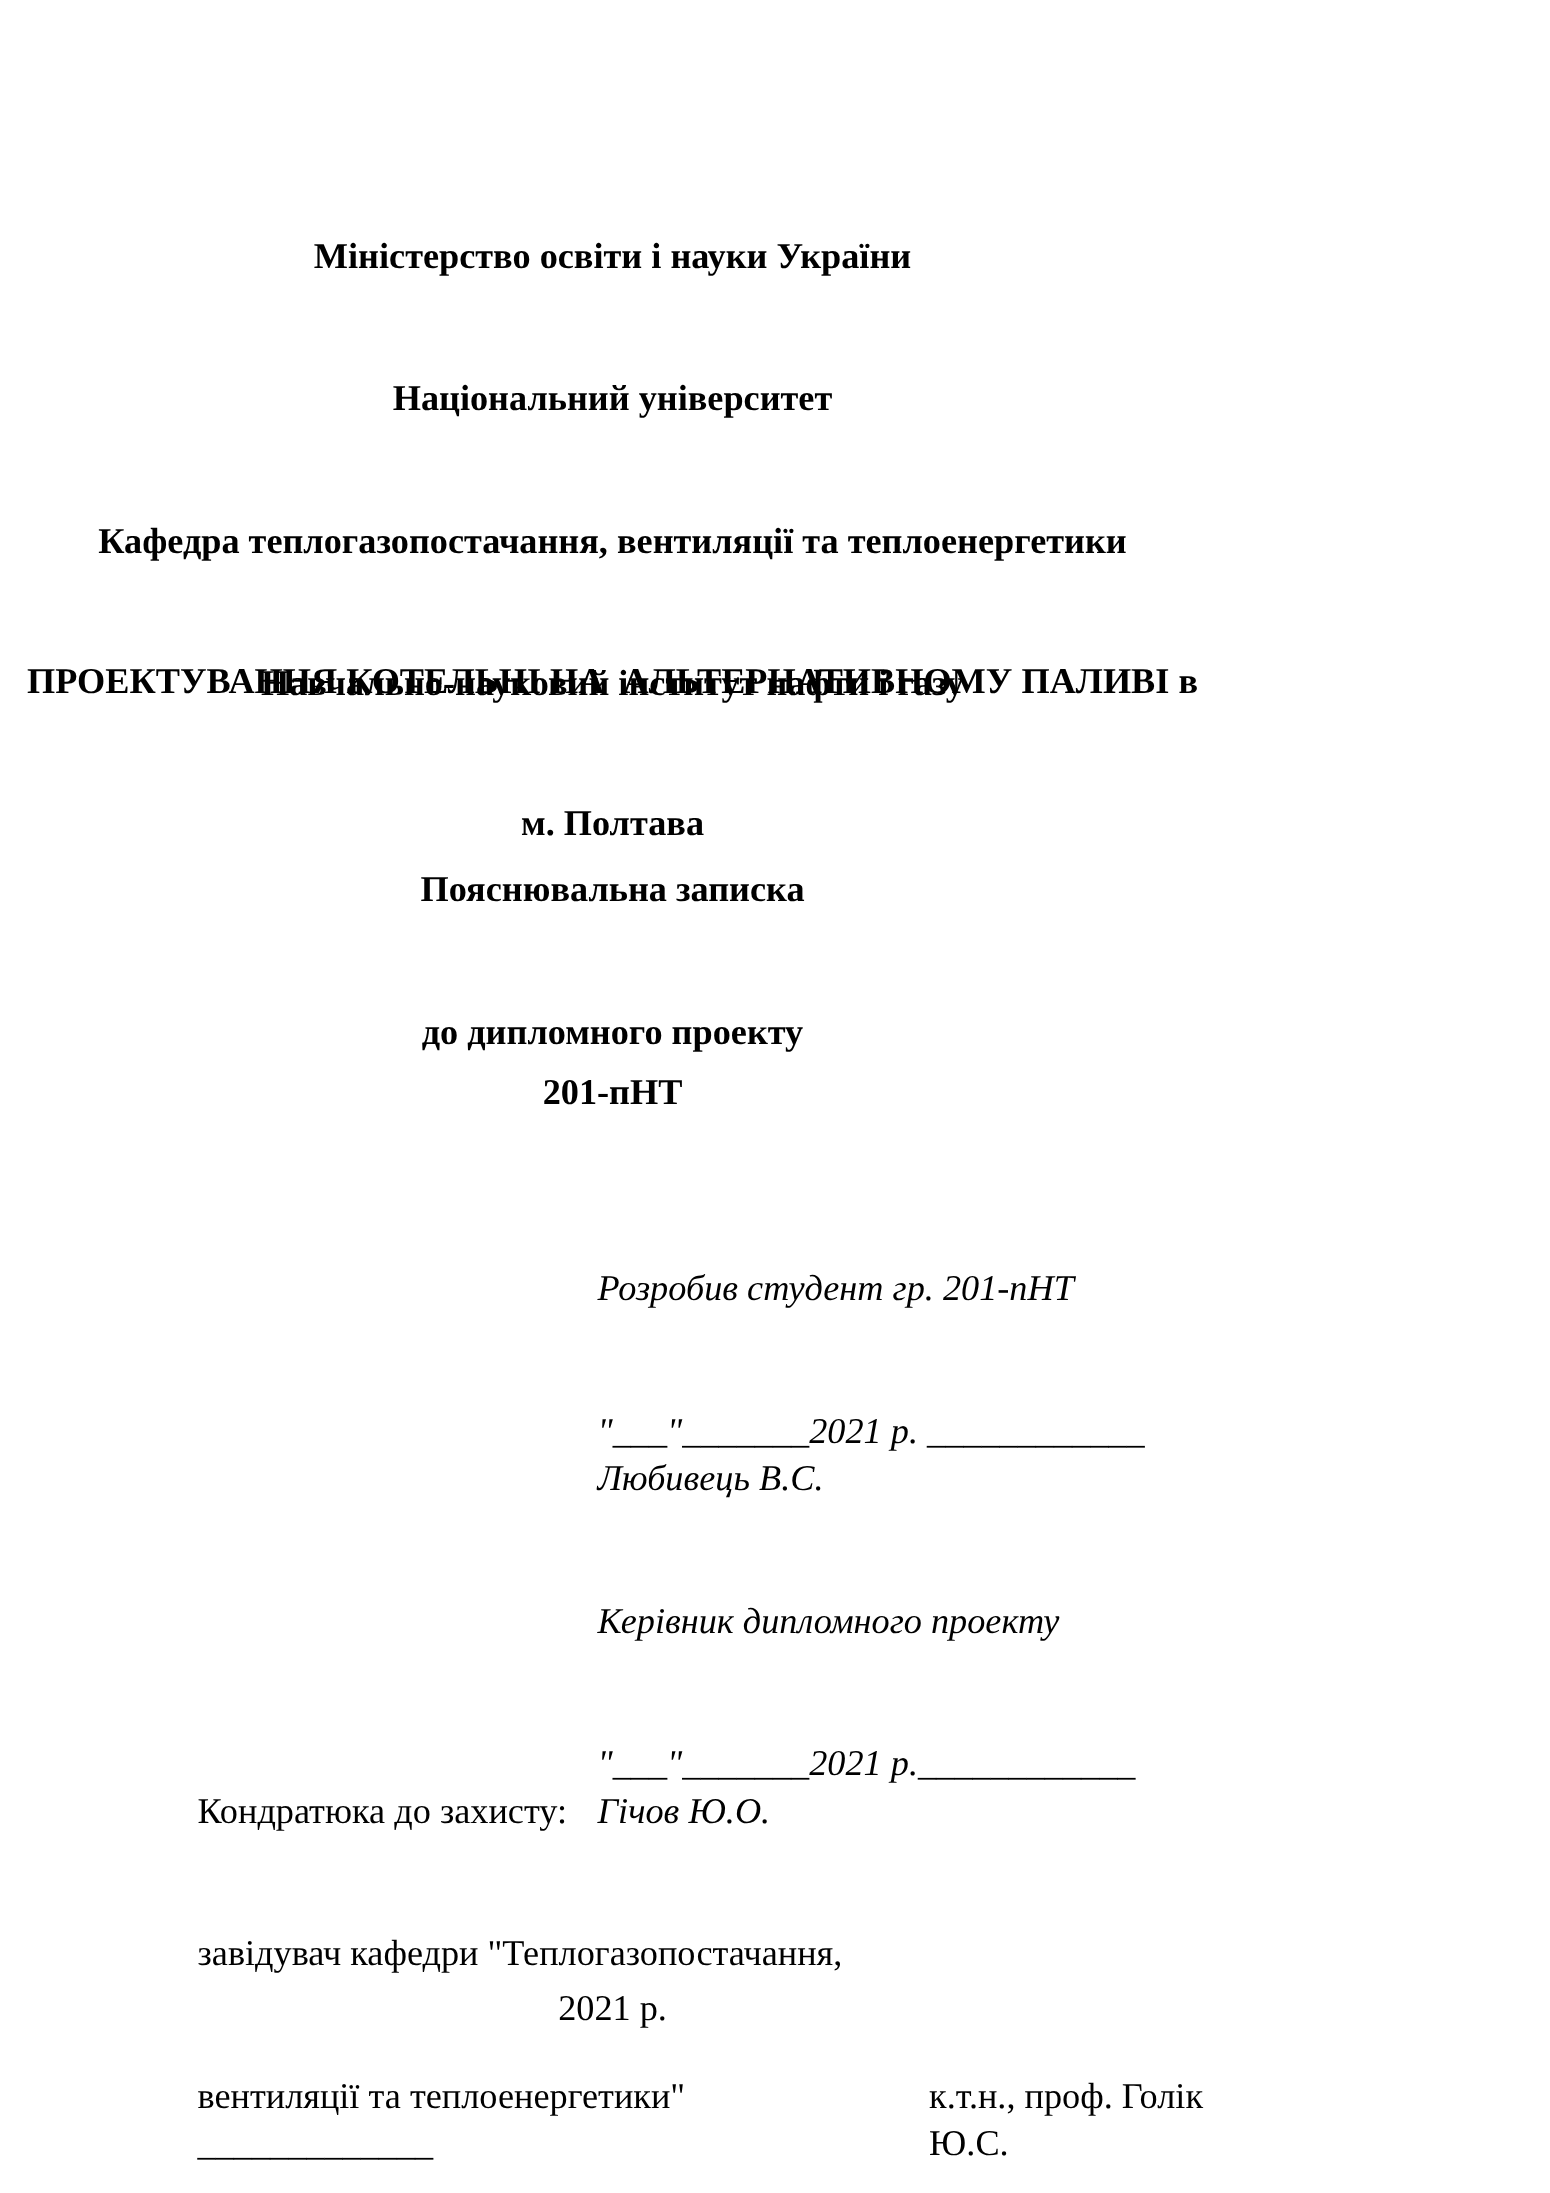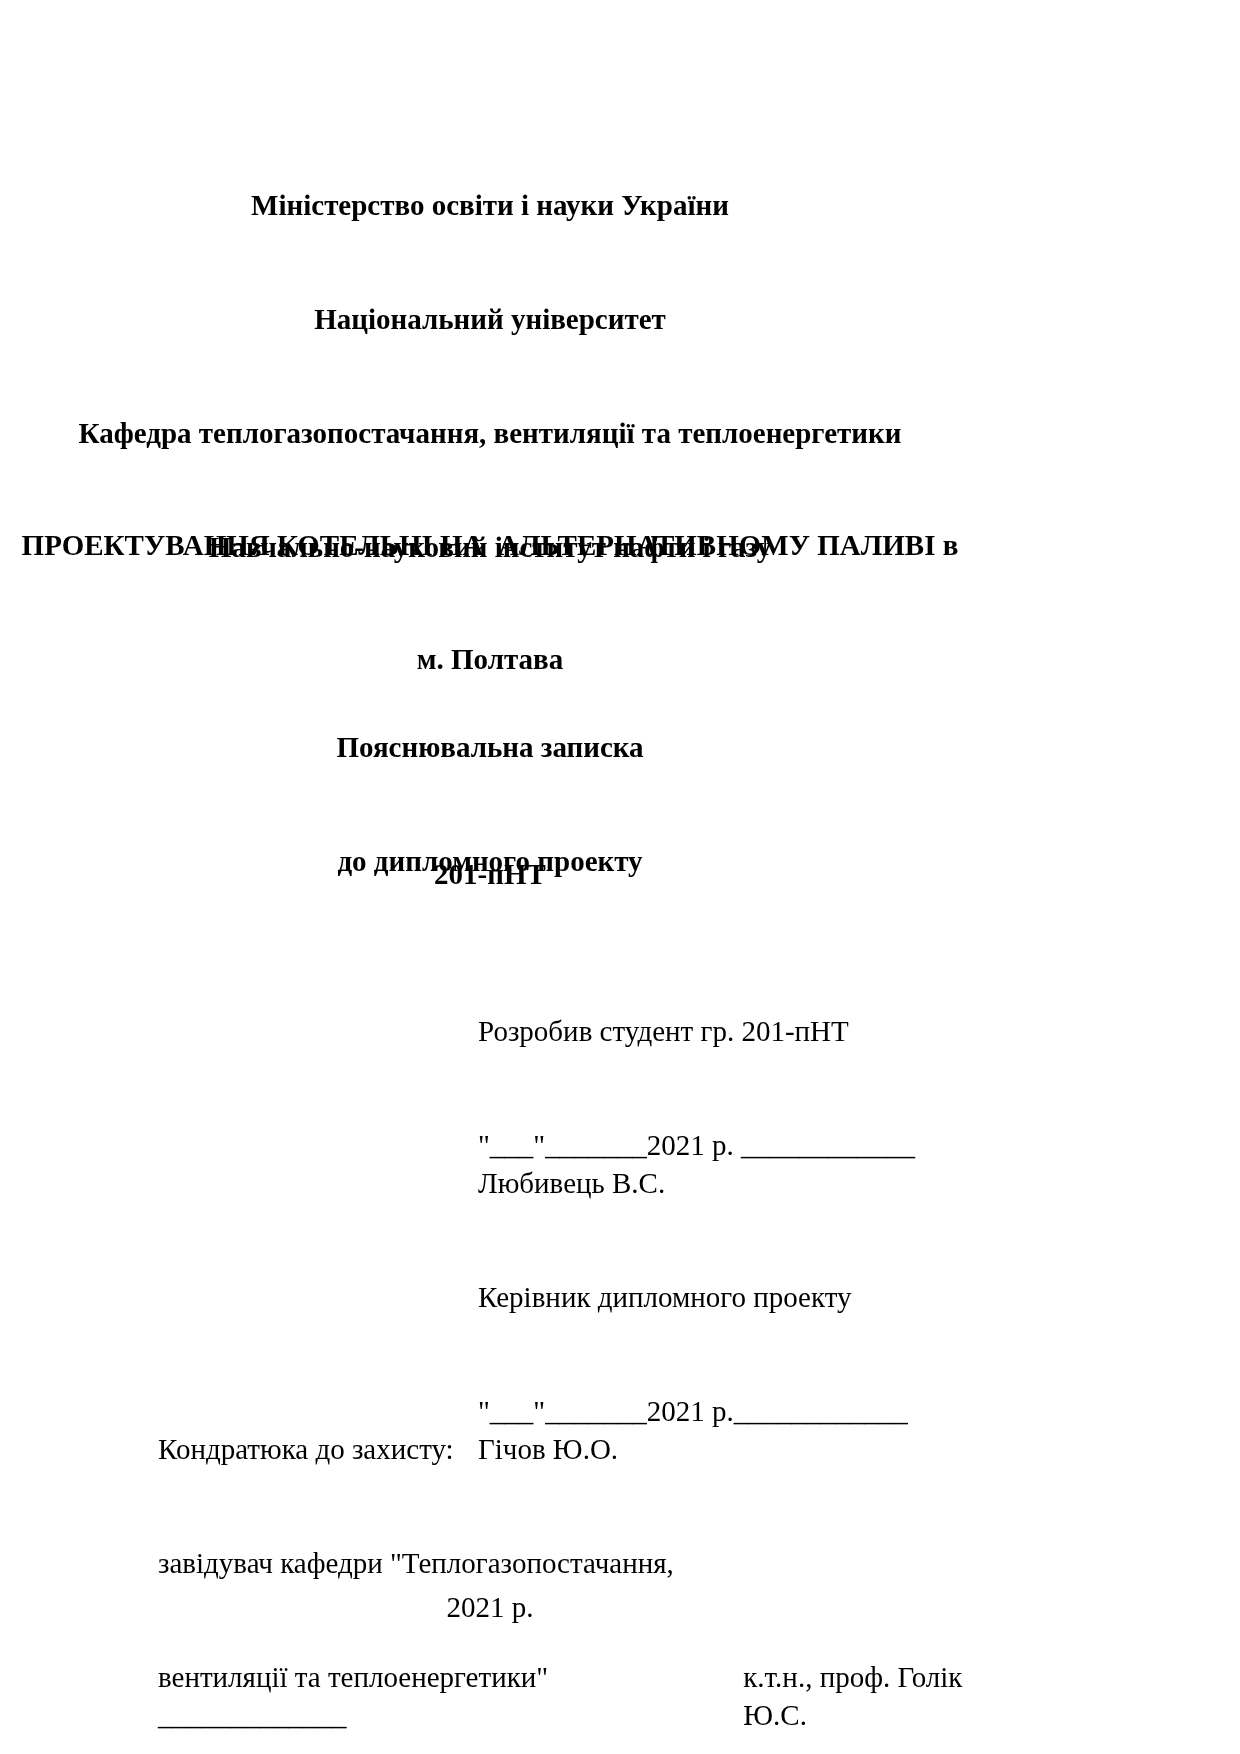--- a/index.html
+++ b/index.html
@@ -24,27 +24,28 @@
   .centered {
     position: absolute;
     left: 0;
     width: 100%;
     text-align: center;
   }
   .bold { font-weight: bold; }
 
   .header-block   { top: 110px; }
   .title-block    { top: 450px; }
-  .subtitle-block { top: 652px; }
+  .subtitle-block { top: 617px; }
   .group-block    { top: 818px; margin-top: 37px; }
 
   .signature-block {
     position: absolute;
     left: 478px;
     top: 936px;
+    font-style: italic;
   }
 
   .approval-block {
     position: absolute;
     left: 158px;
     top: 1354px;
     width: 875px;
   }
   .approval-row {
     display: flex;

